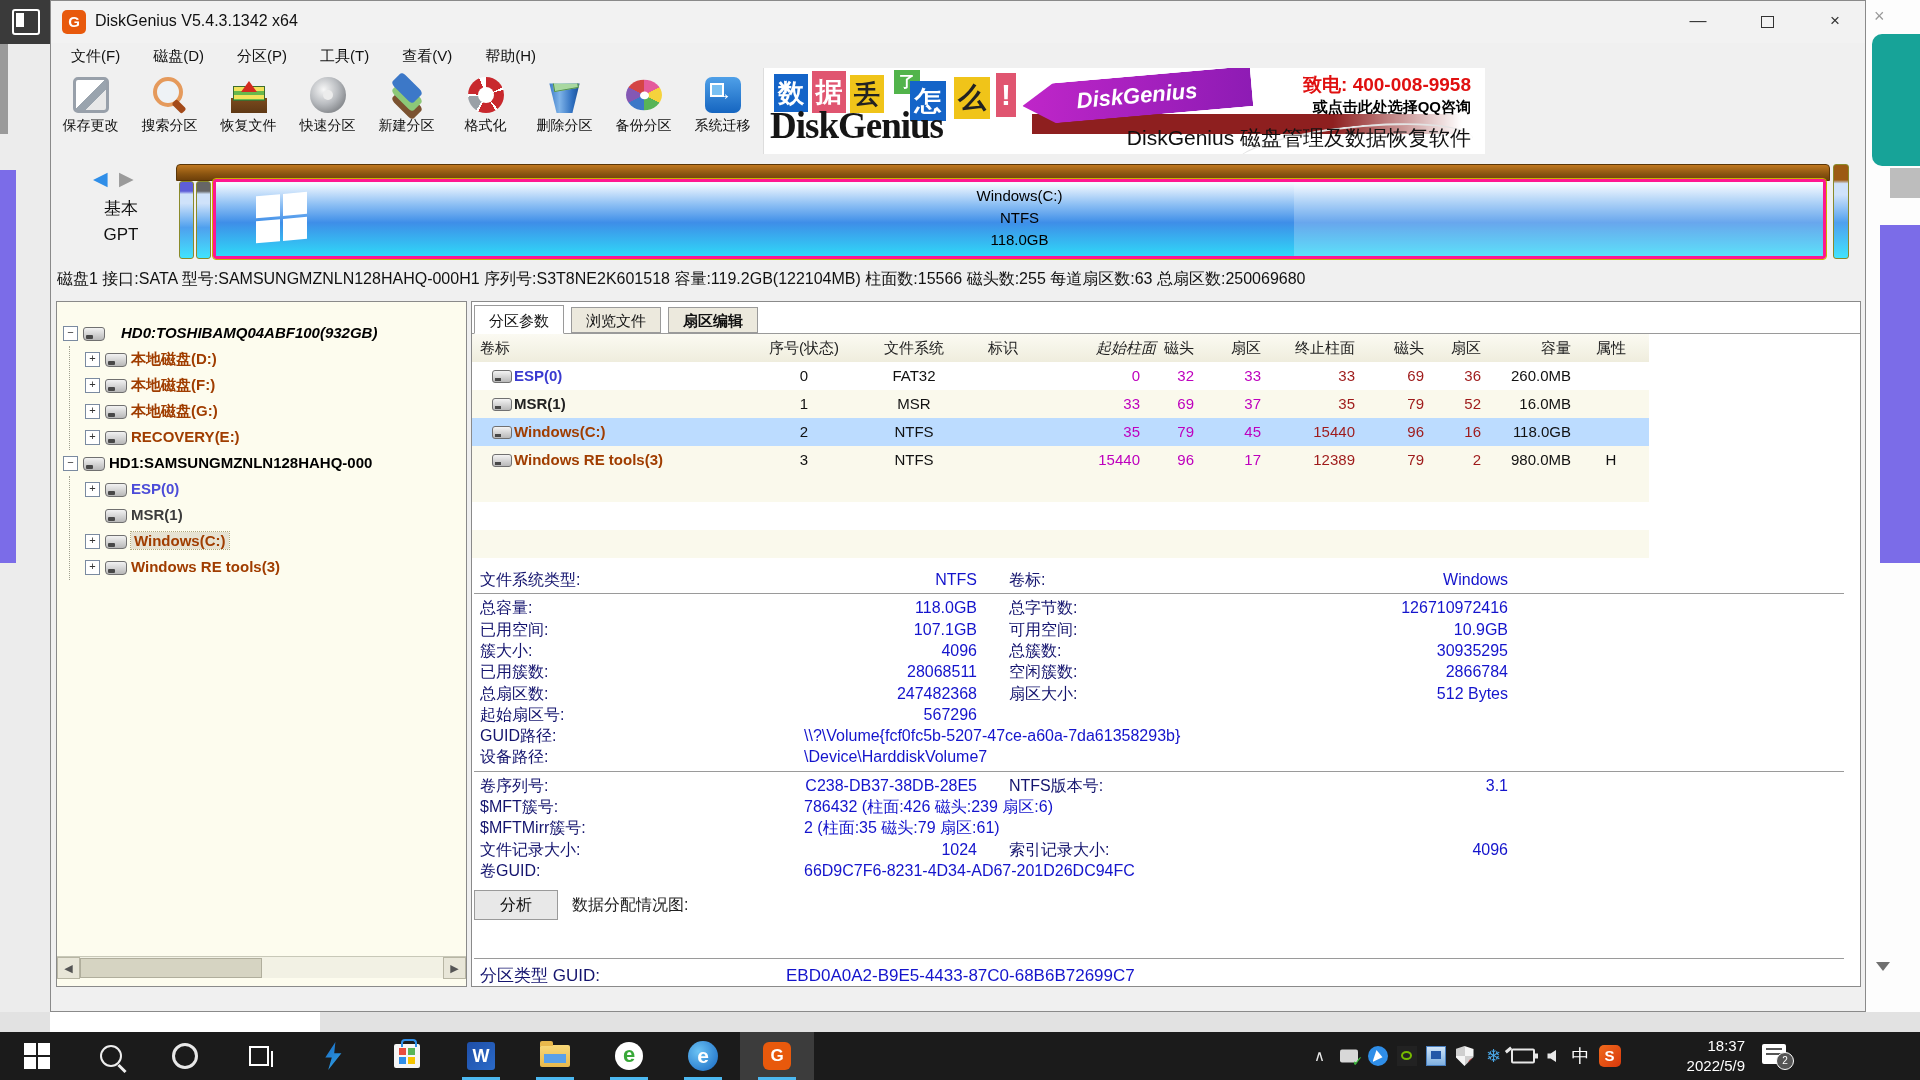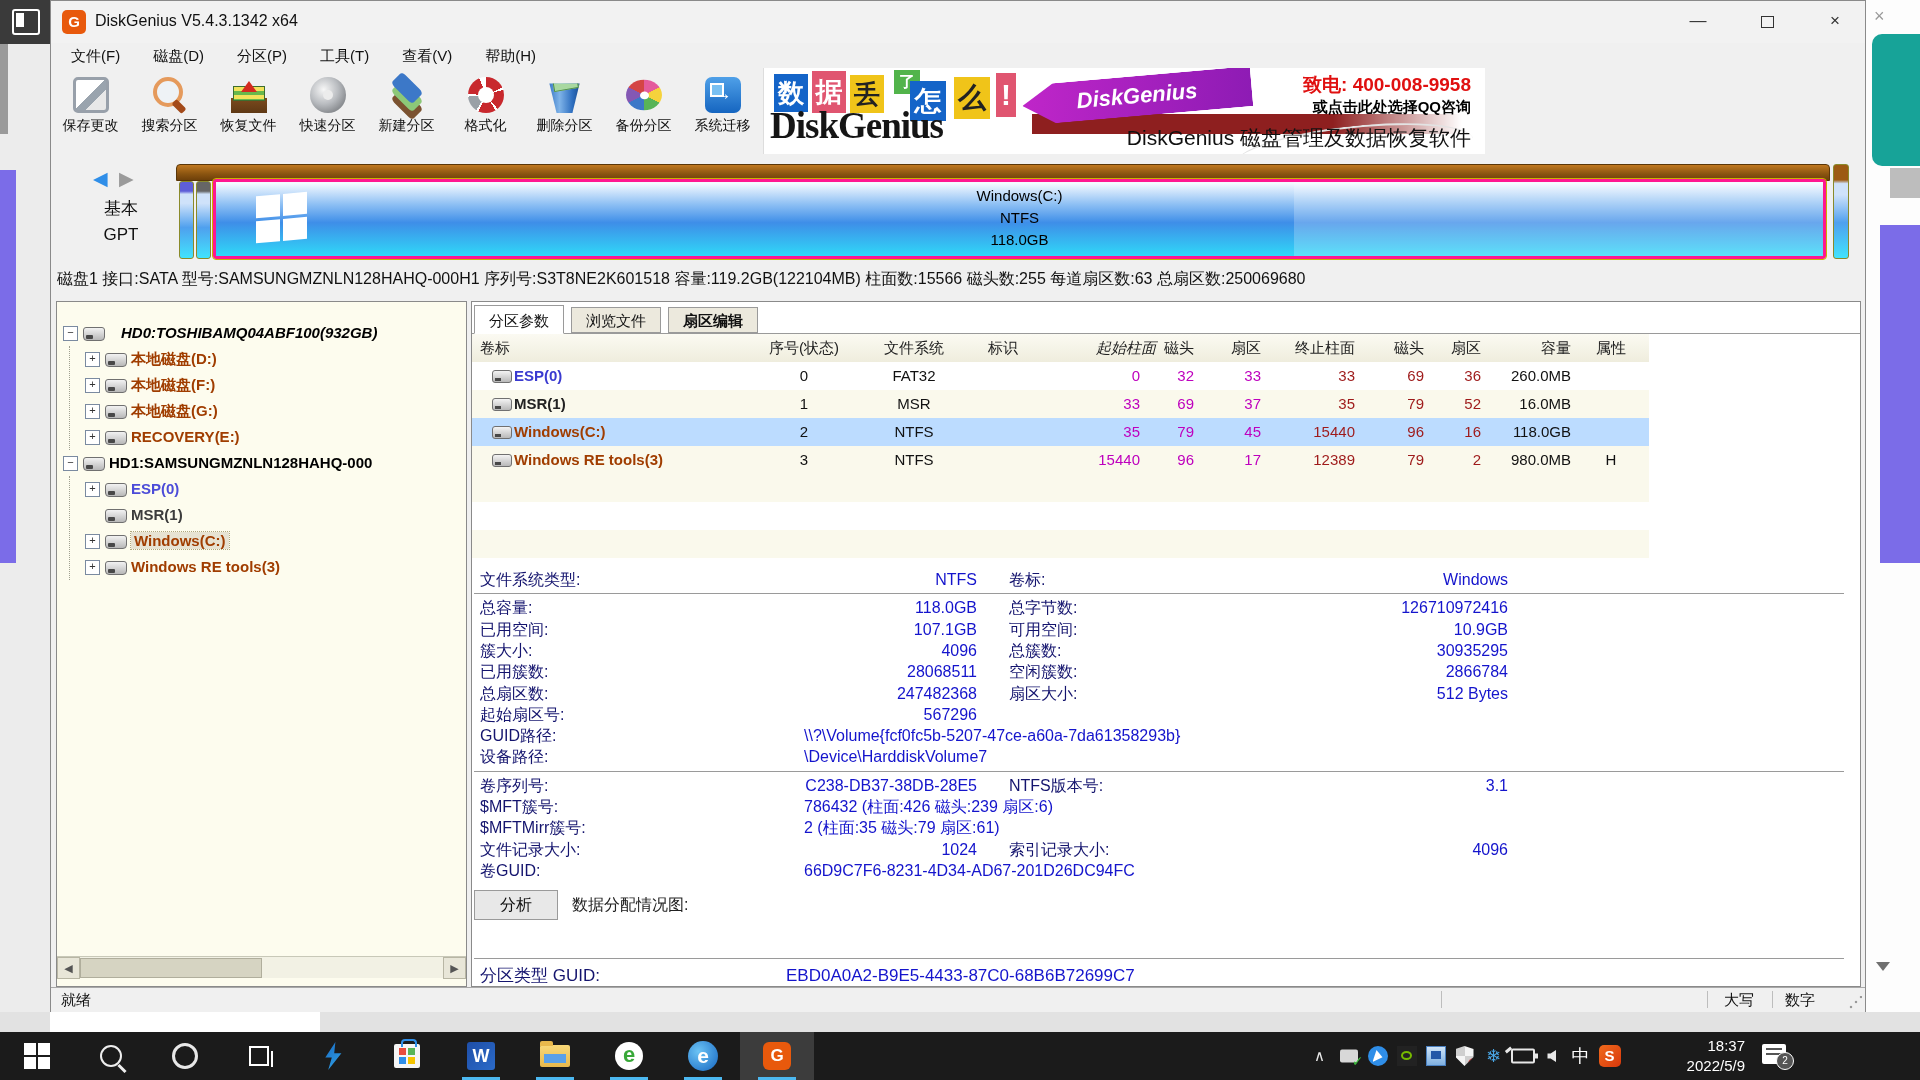--- a/index.html
+++ b/index.html
@@ -559,29 +559,20 @@
         <div id="analyze-btn">分析</div>
         <div id="analyze-cap">数据分配情况图:</div>
       </div>
       <div id="bottom-sep"></div>
       <div id="guid-row">
         <span class="gl">分区类型 GUID:</span>
         <span class="gv">EBD0A0A2-B9E5-4433-87C0-68B6B72699C7</span>
       </div>
     </div>
 
-    <div class="abs" id="statusbar">
-      <span id="sb-ready">就绪</span>
-      <span class="sb-sep" style="left:1390px;"></span>
-      <span class="sb-sep" style="left:1656px;"></span>
-      <span id="sb-caps">大写</span>
-      <span class="sb-sep" style="left:1721px;"></span>
-      <span id="sb-num">数字</span>
-      <span id="sb-grip"></span>
-    </div>
   </div>
 
   <div class="abs" id="taskbar">
     <div id="task-apps">
         <div class="tslot" style="left: 0px;">
           <div class="appicon ai-start"></div>
         </div>
         <div class="tslot" style="left: 74px;">
           <div class="appicon ai-search"></div>
         </div>

